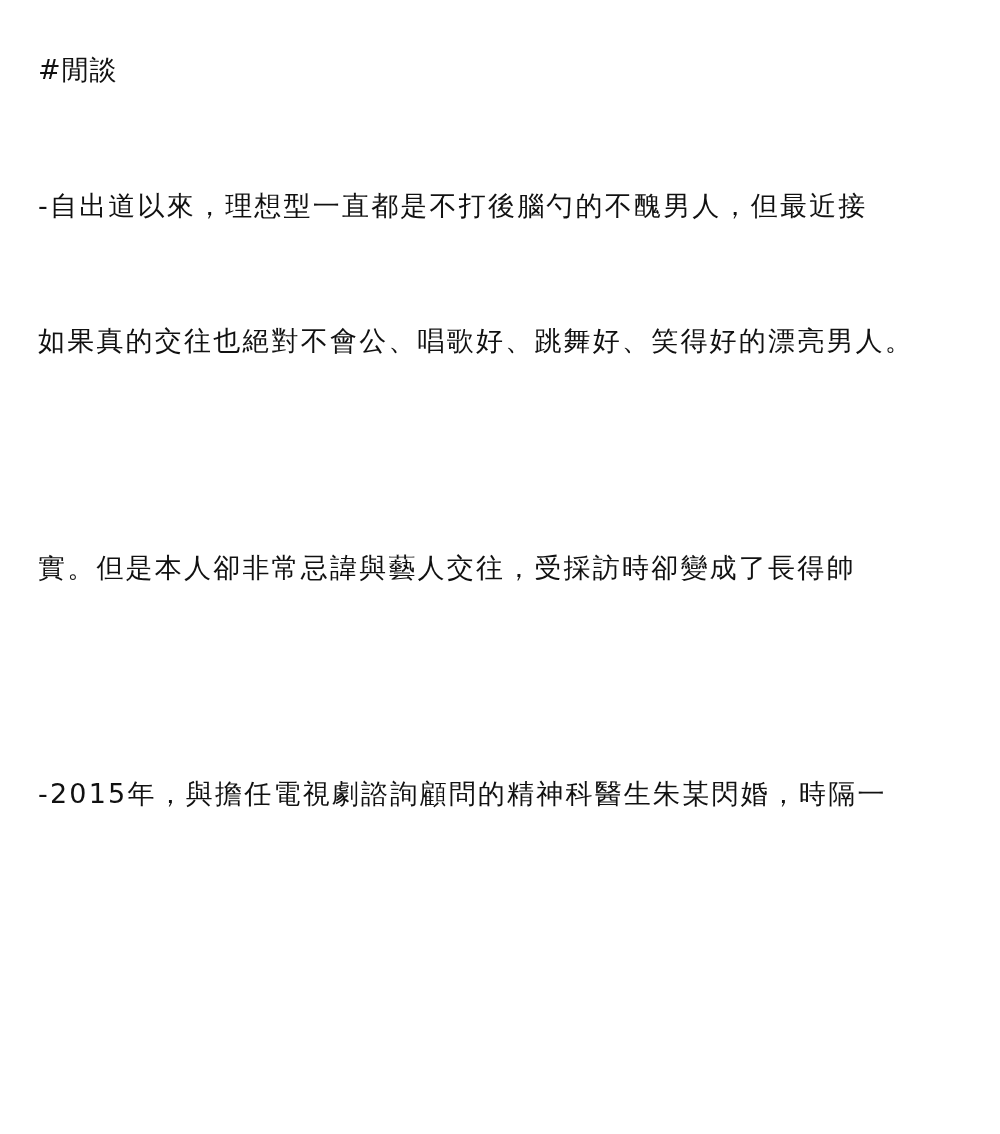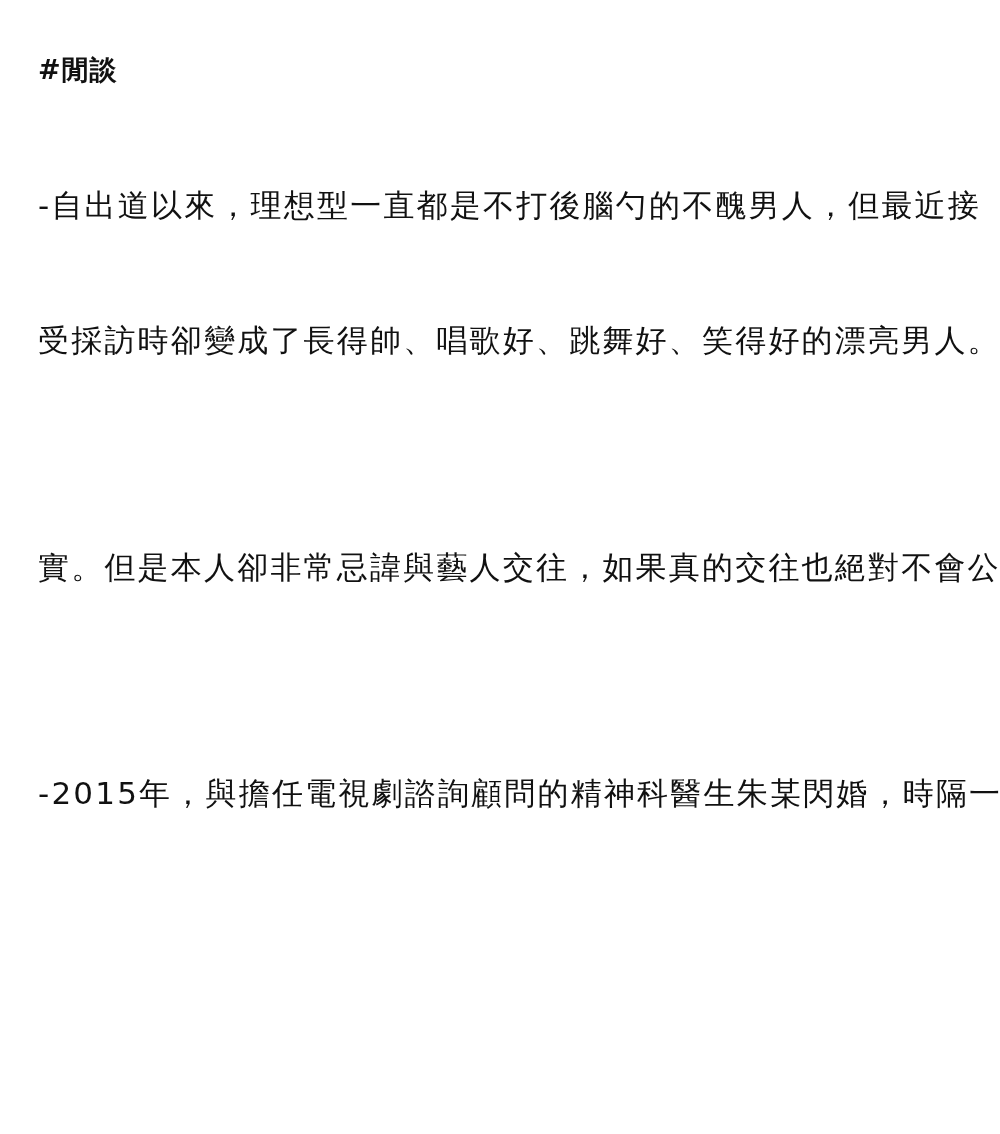--- a/index.html
+++ b/index.html
@@ -5,47 +5,47 @@
   html, body { margin: 0; padding: 0; background: #ffffff; }
   body { width: 1000px; height: 1134px; overflow: hidden; }
   .page {
     position: relative;
     padding: 48px 38px 0 38px;
     color: #111111;
     font-family: "DejaVu Sans", "Liberation Sans", sans-serif;
   }
   .heading {
     font-size: 27px;
-    font-weight: bold;
+    font-weight: normal;
     line-height: 44px;
     height: 44px;
     letter-spacing: 1px;
   }
   .para {
-    font-size: 31px;
+    font-size: 27px;
     line-height: 45.3px;
     letter-spacing: 2.2px;
     margin: 0;
     white-space: pre-wrap;
   }
   .line { display: block; white-space: nowrap; }
 </style>
 </head>
 <body>
 
 <div class="page">
   <div class="heading">#閒談</div>
 
   <div class="para">
     <span class="line">-自出道以來，理想型一直都是不打後腦勺的不醜男人，但最近接</span>
-    <span class="line">受採訪時卻變成了長得帥、唱歌好、跳舞好、笑得好的漂亮男人。</span>
+    <span class="line">如果真的交往也絕對不會公、唱歌好、跳舞好、笑得好的漂亮男人。</span>
   </div>
 
   <div class="para">
-    <span class="line">實。但是本人卻非常忌諱與藝人交往，如果真的交往也絕對不會公</span>
+    <span class="line">實。但是本人卻非常忌諱與藝人交往，受採訪時卻變成了長得帥</span>
   </div>
 
   <div class="para">
     <span class="line">-2015年，與擔任電視劇諮詢顧問的精神科醫生朱某閃婚，時隔一</span>
     
     
   </div>
 
 </div>
 

